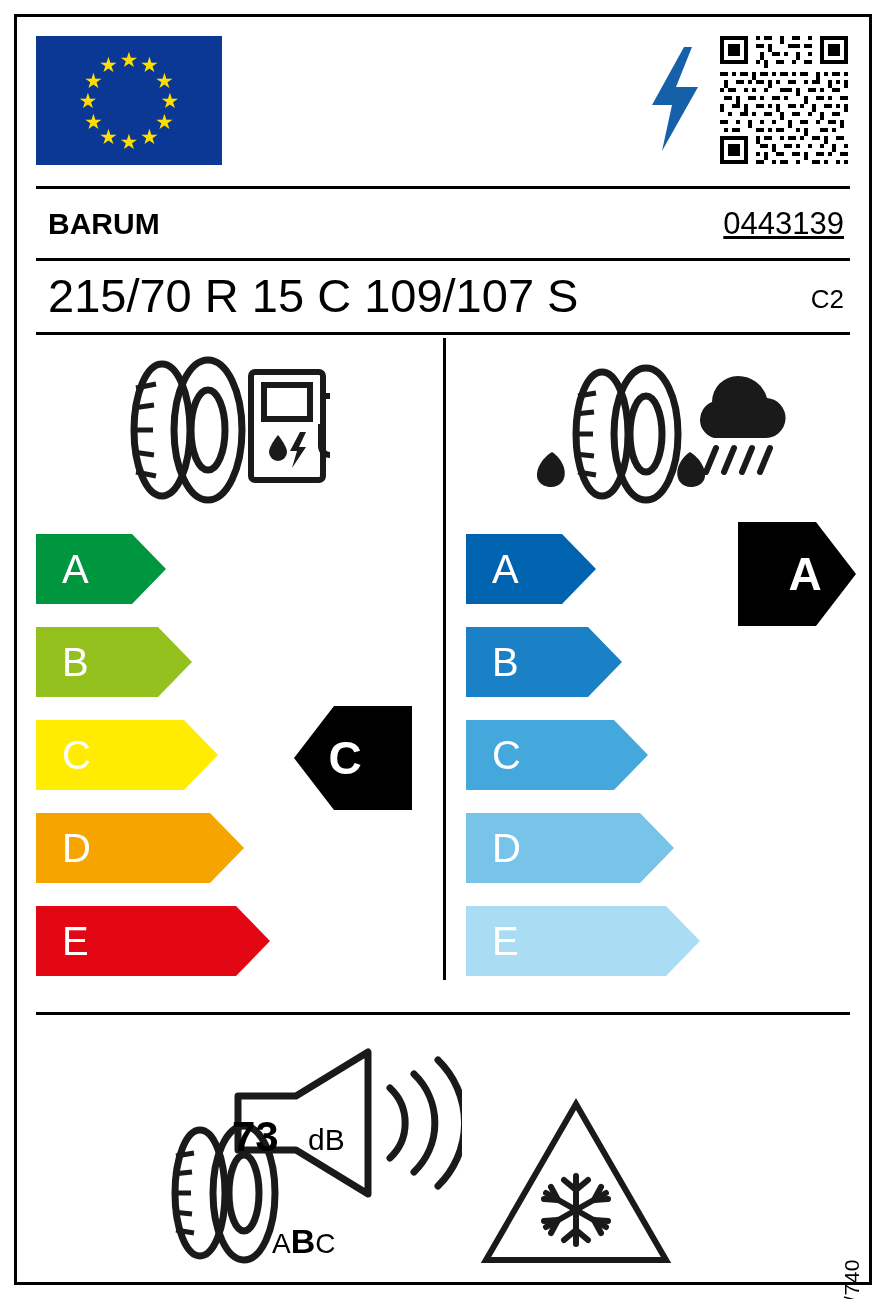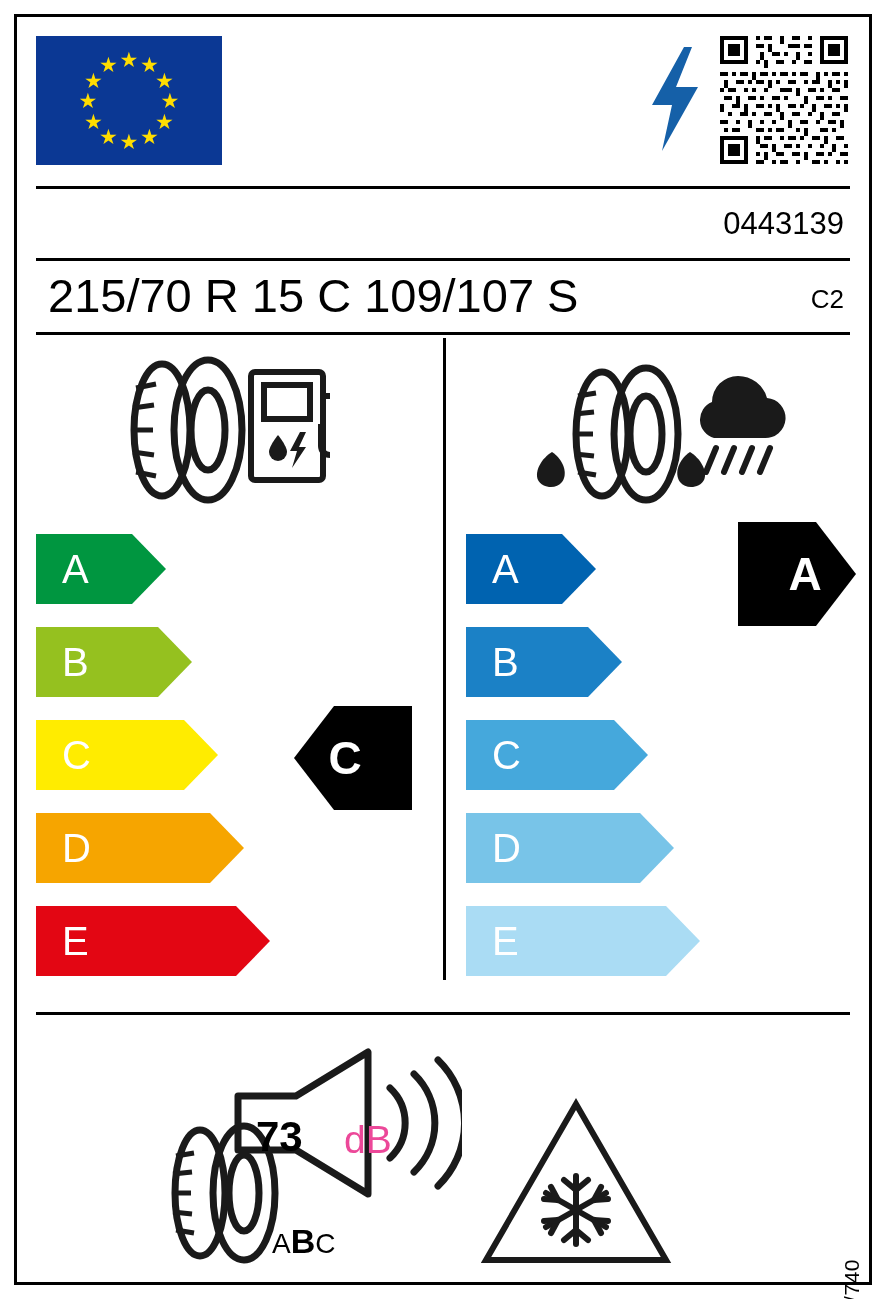--- a/index.html
+++ b/index.html
@@ -95,20 +95,21 @@
     line-height: 48px;
   }
   .code {
     position: absolute;
     right: 42px;
     top: 200px;
     font-size: 31px;
     color: #000;
     line-height: 48px;
     text-align: right;
+    text-decoration: underline;
   }
   .size {
     position: absolute;
     left: 48px;
     top: 270px;
     font-size: 47px;
     color: #000;
     line-height: 52px;
     white-space: nowrap;
   }
@@ -159,35 +160,34 @@
     z-index: 2;
   }
   .result.left .rletter { padding-right: 16px; box-sizing: border-box; }
   .result.right .rletter { padding-left: 16px; box-sizing: border-box; }
 
   
   .noise-tire { position: absolute; left: 168px; top: 1118px; width: 120px; height: 150px; }
   .speaker { position: absolute; left: 232px; top: 1048px; width: 230px; height: 150px; }
   .noise-value {
     position: absolute;
-    left: 256px;
+    left: 232px;
     top: 1112px;
     font-size: 42px;
     font-weight: bold;
     color: #000;
     line-height: 50px;
   }
   .noise-db {
     position: absolute;
     left: 308px;
     top: 1118px;
-    font-size: 39px;
-    color: #ec4899;
+    font-size: 30px;
+    color: #000000;
     line-height: 44px;
-    margin-left: 36px;
   }
   .noise-classes {
     position: absolute;
     left: 272px;
     top: 1224px;
     font-size: 28px;
     color: #000;
     line-height: 34px;
     white-space: nowrap;
   }
@@ -380,20 +380,21 @@
         <rect x="20" y="32" width="1" height="1"></rect>
           <rect x="24" y="32" width="2" height="1"></rect>
           <rect x="27" y="32" width="1" height="1"></rect>
           <rect x="30" y="32" width="1" height="1"></rect>
           <rect x="32" y="32" width="1" height="1"></rect>
       </g>
     </svg>
   </div>
 
   <div class="rule rule-h1"></div>
+  <div class="brand">BARUM</div>
   <div class="code">0443139</div>
 
   <div class="rule rule-h2"></div>
   <div class="size">215/70 R 15 C 109/107 S</div>
   <div class="class">C2</div>
 
   <div class="rule rule-h3"></div>
   <div class="rule rule-v1"></div>
 
   <div class="pic-fuel">

